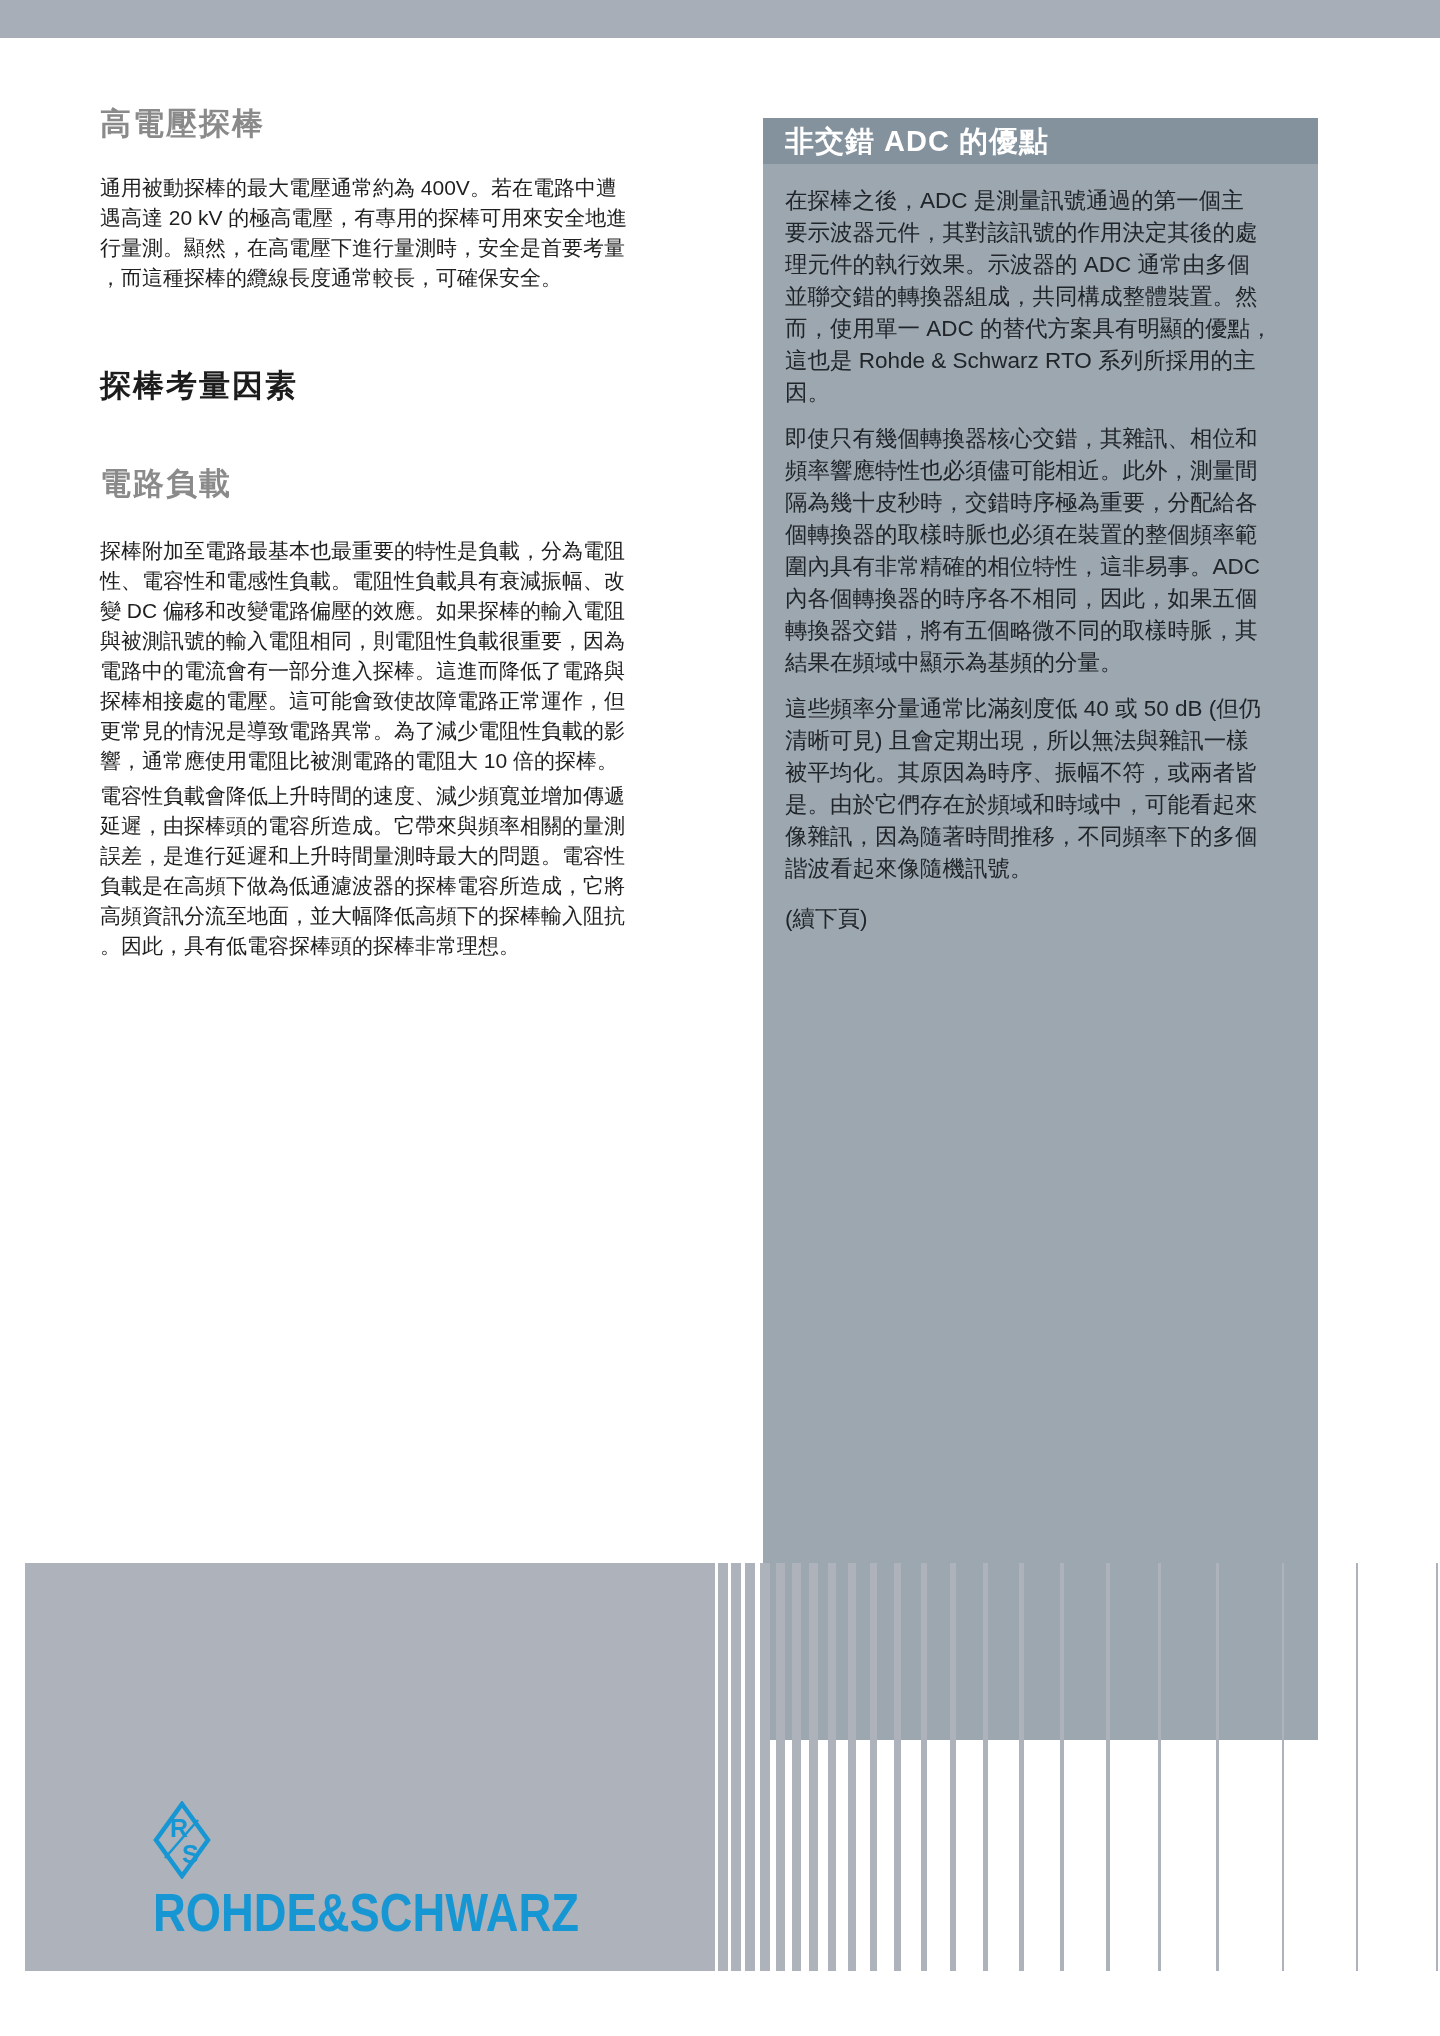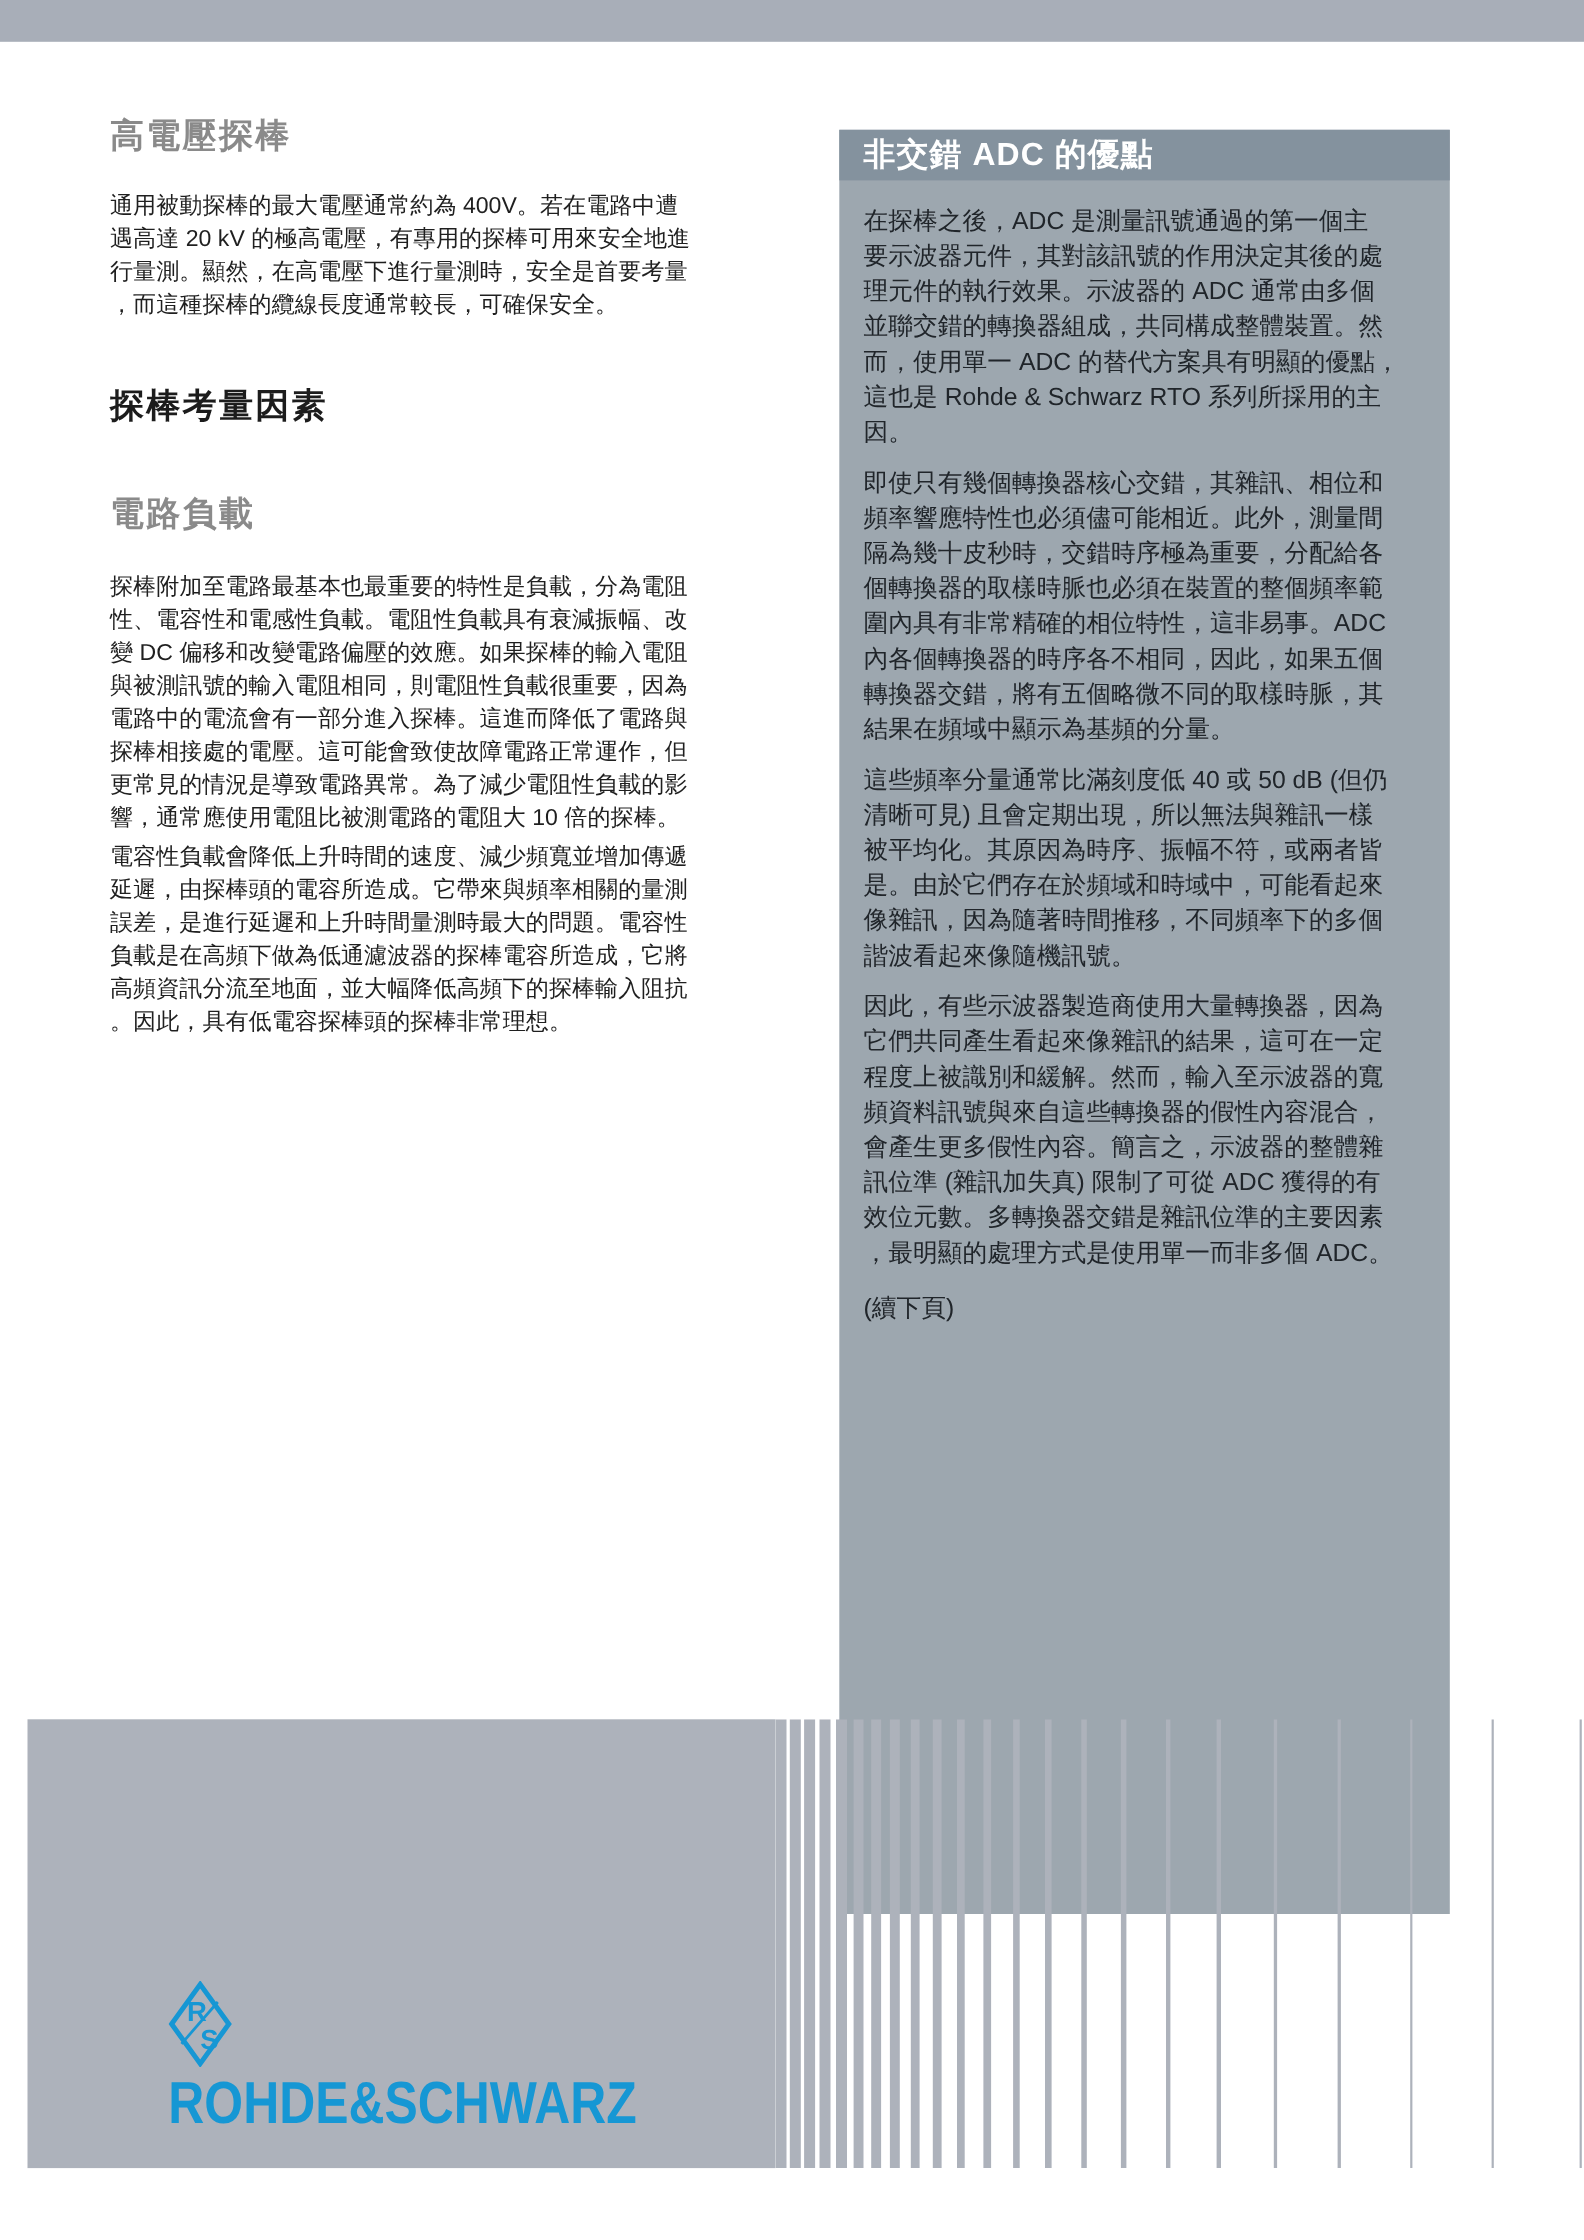--- a/index.html
+++ b/index.html
@@ -43,21 +43,21 @@
 
   <div class="topbar"></div>
 
   <main class="left-col">
     <h1 class="h-gray">高電壓探棒</h1>
     <p class="body-p" style="margin-top:29px;">通用被動探棒的最大電壓通常約為 400V。若在電路中遭
 遇高達 20 kV 的極高電壓，有專用的探棒可用來安全地進
 行量測。顯然，在高電壓下進行量測時，安全是首要考量
 ，而這種探棒的纜線長度通常較長，可確保安全。</p>
 
-    <h1 class="h-black" style="margin-top:56px;font-family:Liberation Serif, serif;">探棒考量因素</h1>
+    <h1 class="h-black" style="margin-top:73px;font-family:Liberation Serif, serif;">探棒考量因素</h1>
 
     <h2 class="h-gray" style="margin-top:58px; font-size:31px;">電路負載</h2>
     <p class="body-p" style="margin-top:32px;">探棒附加至電路最基本也最重要的特性是負載，分為電阻
 性、電容性和電感性負載。電阻性負載具有衰減振幅、改
 變 DC 偏移和改變電路偏壓的效應。如果探棒的輸入電阻
 與被測訊號的輸入電阻相同，則電阻性負載很重要，因為
 電路中的電流會有一部分進入探棒。這進而降低了電路與
 探棒相接處的電壓。這可能會致使故障電路正常運作，但
 更常見的情況是導致電路異常。為了減少電阻性負載的影
 響，通常應使用電阻比被測電路的電阻大 10 倍的探棒。</p>
@@ -86,28 +86,20 @@
 圍內具有非常精確的相位特性，這非易事。ADC
 內各個轉換器的時序各不相同，因此，如果五個
 轉換器交錯，將有五個略微不同的取樣時脈，其
 結果在頻域中顯示為基頻的分量。</p>
       <p class="sidebar-p">這些頻率分量通常比滿刻度低 40 或 50 dB (但仍
 清晰可見) 且會定期出現，所以無法與雜訊一樣
 被平均化。其原因為時序、振幅不符，或兩者皆
 是。由於它們存在於頻域和時域中，可能看起來
 像雜訊，因為隨著時間推移，不同頻率下的多個
 諧波看起來像隨機訊號。</p>
-      <p class="sidebar-p">因此，有些示波器製造商使用大量轉換器，因為
-它們共同產生看起來像雜訊的結果，這可在一定
-程度上被識別和緩解。然而，輸入至示波器的寬
-頻資料訊號與來自這些轉換器的假性內容混合，
-會產生更多假性內容。簡言之，示波器的整體雜
-訊位準 (雜訊加失真) 限制了可從 ADC 獲得的有
-效位元數。多轉換器交錯是雜訊位準的主要因素
-，最明顯的處理方式是使用單一而非多個 ADC。</p>
       <p class="sidebar-p cont-note">(續下頁)</p>
     </div>
   </aside>
 
   <footer class="band">
     <div class="band-solid"></div>
 
     <svg class="band-stripes" width="735" height="408" viewBox="0 0 735 408" xmlns="http://www.w3.org/2000/svg">
       <g fill="#adb2bb">
         <rect x="0" y="0" width="10" height="408"></rect>

